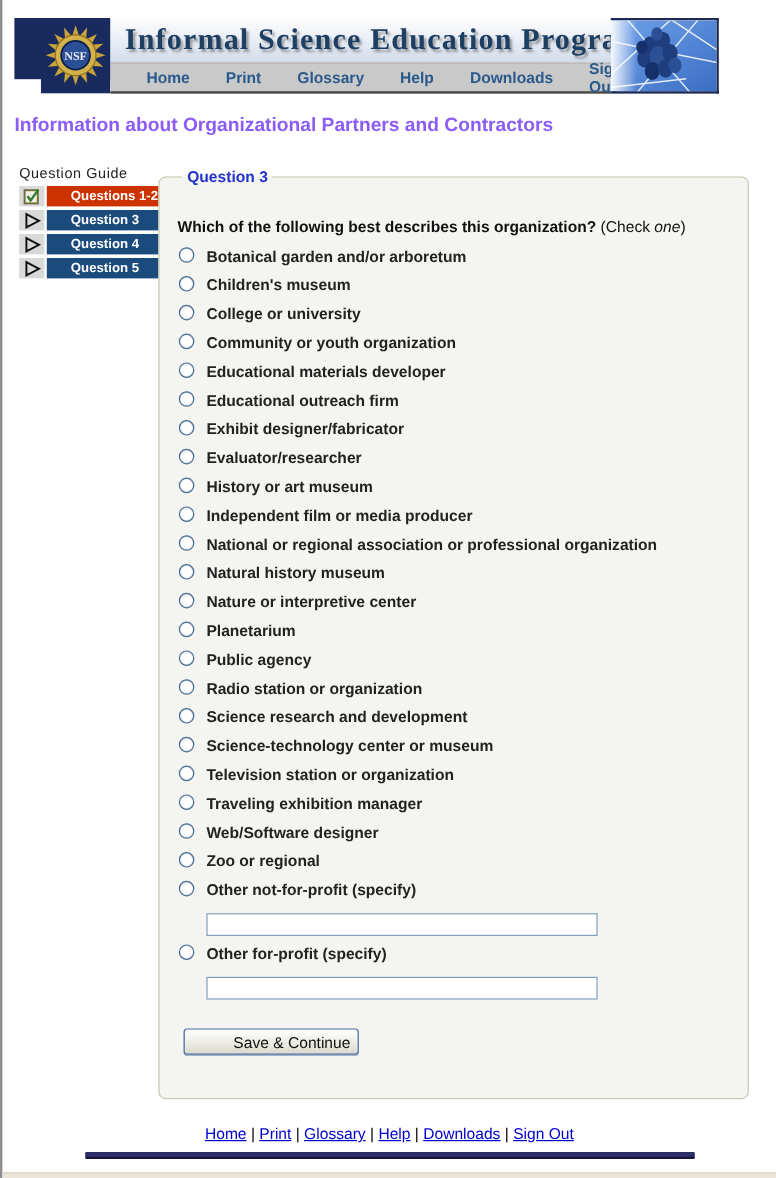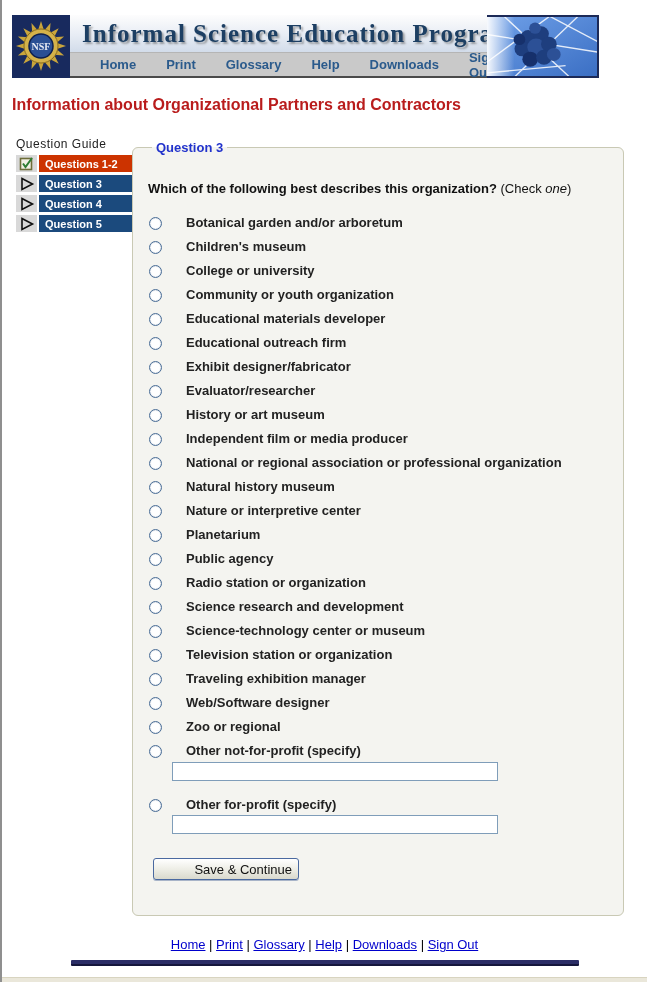--- a/index.html
+++ b/index.html
@@ -3,56 +3,56 @@
 <meta charset="utf-8">
 <style>
   html,body{margin:0;padding:0;background:#fff;}
   .page{
     width:647px;height:982px;position:relative;background:#fff;
     border-left:2px solid #8f8f8f;box-sizing:border-box;overflow:hidden;
     font-family:"Liberation Sans",sans-serif;
   }
   
   .header{position:absolute;left:10px;top:15px;width:587px;height:63px;display:flex;}
-  .logo-box{width:58px;height:51px;background:var(--header-navy,#182a5e);flex:none;}
+  .logo-box{width:58px;height:51px;background:var(--header-navy,#182a5e);flex:none;padding-left:22px;}
   .header-mid{width:417px;flex:none;display:flex;flex-direction:column;}
   .title-strip{height:37px;background:linear-gradient(180deg,#fdfdfd 0%,#e7ecf4 55%,#d2dcea 100%);
     display:flex;align-items:center;padding-left:12px;box-sizing:border-box;}
   .app-title{font-family:"Liberation Serif",serif;font-weight:bold;font-size:25px;
     color:var(--title-text,#1d3f63);letter-spacing:1px;white-space:nowrap;
     text-shadow:2px 2px 2px rgba(90,90,90,.55);}
   .nav-strip{height:26px;background:var(--nav-bg,#c9c9c9);border-top:1px solid #b5b5b5;
     border-bottom:2px solid #4a4a4a;display:flex;align-items:center;
     padding-left:30px;gap:30px;box-sizing:border-box;}
   .nav-link{font-size:13px;font-weight:bold;color:var(--nav-link,#2a5a8c);
     text-decoration:none;cursor:pointer;}
   .header-art{flex:1;border:2px solid #1c2a57;border-left:none;box-sizing:border-box;}
   .header-art svg{display:block;width:100%;height:100%;}
   
   .page-title{position:absolute;left:10px;top:96px;margin:0;font-size:16px;
-    font-weight:bold;color:#b91c1c;text-align:center;}
+    font-weight:bold;color:#8b5cf6;text-align:center;}
   
   .sidebar{position:absolute;left:14px;top:137px;width:124px;}
   .sidebar-title{font-size:12px;color:#222;letter-spacing:.5px;margin-bottom:4px;}
   .sg-row{display:flex;align-items:stretch;height:17px;margin-bottom:3px;cursor:pointer;}
   .sg-icon{width:21px;background:#d9d9d9;display:flex;align-items:center;
     justify-content:center;flex:none;margin-right:2px;}
   .sg-bar{flex:1;color:#fff;font-size:11px;font-weight:bold;display:flex;
-    align-items:center;padding-left:6px;}
+    align-items:center;padding-left:20px;}
   .sg-row.complete .sg-bar{background:var(--sidebar-done-bg,#cc3300);}
   .sg-row.current .sg-bar,.sg-row.upcoming .sg-bar{background:var(--sidebar-pending-bg,#1b4a7d);}
   
   .q3{position:absolute;left:130px;top:140px;width:492px;height:776px;box-sizing:border-box;
     background:var(--fieldset-bg,#f4f4f0);border:1px solid var(--fieldset-border,#c9c9b4);
     border-radius:6px;margin:0;padding:24px 12px 0 15px;}
   .q3 legend{font-size:13px;font-weight:bold;color:var(--legend-blue,#2233cc);
     padding:0 4px;margin-left:4px;}
   .question{font-size:13px;font-weight:bold;color:#111;margin:2px 0 10px 0;}
   .question .note{font-weight:normal;}
-  .option-label{display:flex;align-items:flex-end;gap:24px;height:24px;cursor:pointer;}
+  .option-label{display:flex;align-items:flex-start;gap:10px;height:24px;cursor:pointer;}
   .radio{appearance:none;-webkit-appearance:none;width:13px;height:13px;flex:none;
     border:1px solid #4a6d96;border-radius:50%;background:#fff;margin:0 0 0 1px;
     box-shadow:inset 0 0 1px rgba(70,100,140,.7);cursor:pointer;}
   .radio:checked{background:radial-gradient(circle at 50% 50%,#333 0 3px,#fff 4px);}
   .option-text{font-size:13px;font-weight:bold;color:#222;}
   .spec-wrap{margin:3px 0 7px 24px;}
   .spec-input{width:326px;height:19px;border:1px solid #7f9db9;background:#fff;
     font-size:12px;font-family:inherit;padding:1px 3px;box-sizing:border-box;}
   .save-btn{margin:17px 0 0 5px;width:146px;height:22px;font-size:13px;font-family:inherit;
     color:#111;background:linear-gradient(180deg,#ffffff 0%,#eeeee6 50%,#d9d9cd 100%);

